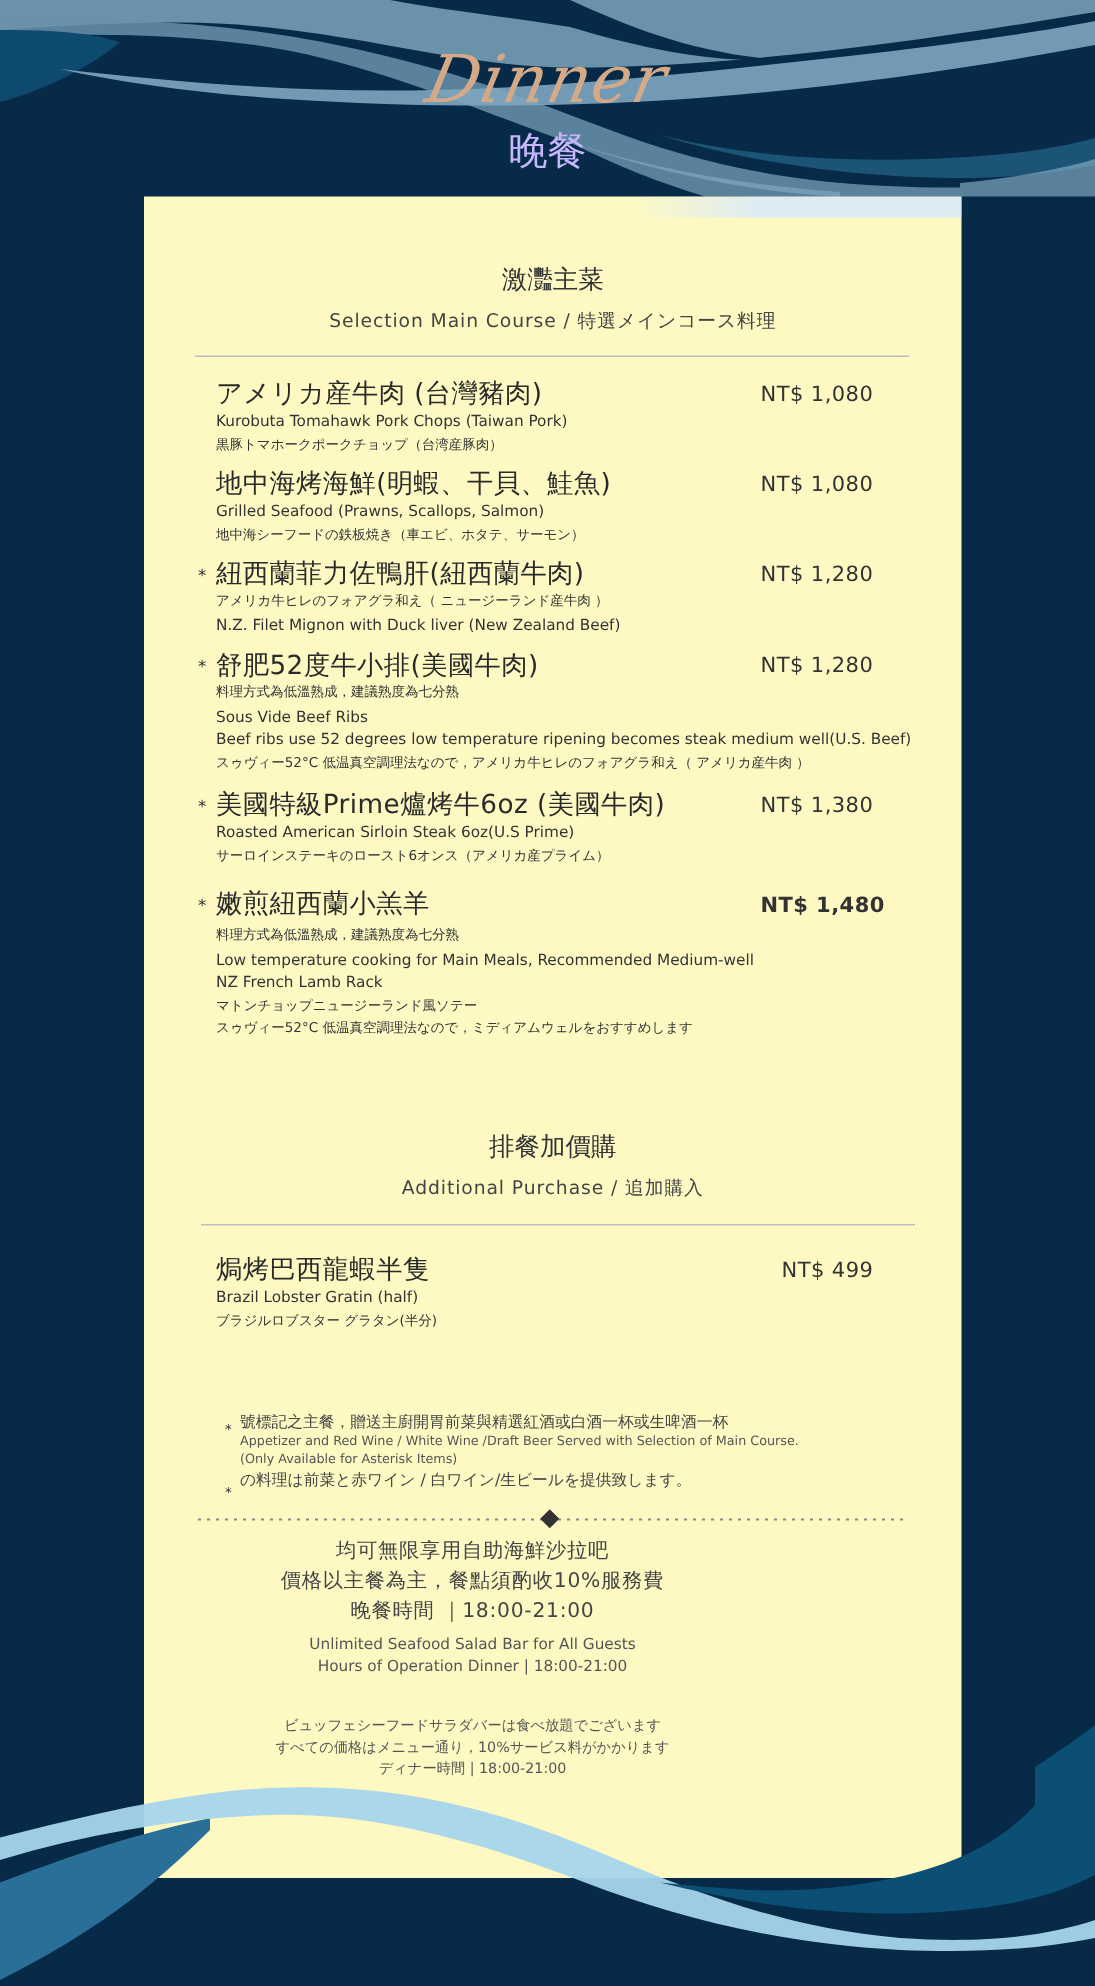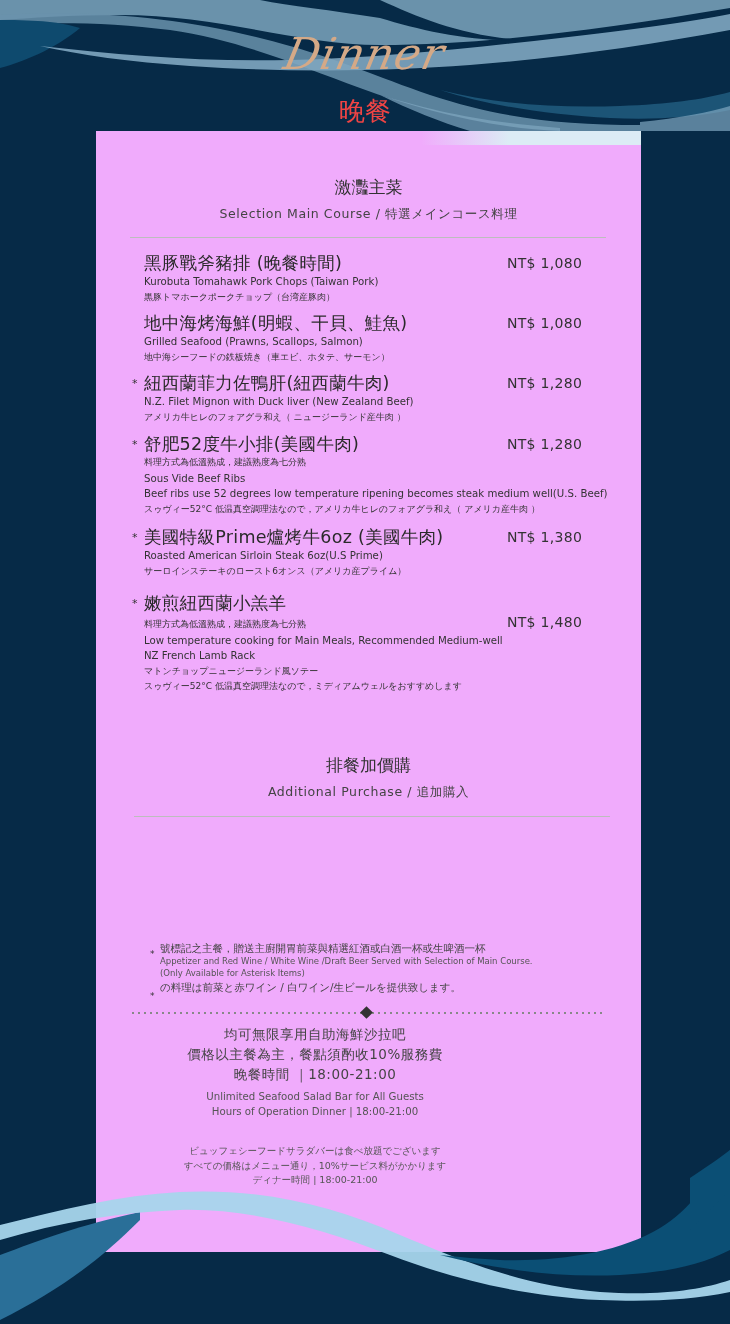--- a/index.html
+++ b/index.html
@@ -19,26 +19,26 @@
     font-family: "DejaVu Serif", "Liberation Serif", serif;
     font-style: italic;
     font-size: 44px;
     color: #d4a987;
     letter-spacing: 1px;
     line-height: 48px;
     transform: skewX(-12deg);
     display: inline-block;
   }
   .cn-title {
-    font-size: 26px; color: #ef4444; line-height: 34px; margin-top: 16px;
+    font-size: 26px; color: #c4b5fd; line-height: 34px; margin-top: 6px;
     font-weight: 300;
   }
   .card {
     position: absolute; left: 96px; top: 131px; width: 545px; height: 1121px;
-    background: #f0abfc; z-index: 1; overflow: hidden;
+    background: #fef9c3; z-index: 1; overflow: hidden;
   }
   .card-top-tint {
     position: absolute; right: 0; top: 0; width: 220px; height: 14px;
     background: linear-gradient(90deg, rgba(220,236,245,0) 0%, #dcecf5 40%, #dcecf5 100%);
   }
   .section-head { position: absolute; left: 0; width: 545px; text-align: center; }
   .section-cn { font-size: 17px; color: #333; line-height: 22px; }
   .section-en { font-size: 12.5px; color: #444; letter-spacing: 0.6px; margin-top: 8px; line-height: 16px; }
   .divider { position: absolute; height: 1px; background: #bdbdbd; }
   .item { position: absolute; left: 48px; width: 470px; }
@@ -92,39 +92,39 @@
 <div class="card">
   <div class="card-top-tint"></div>
 
   <div class="section-head" style="top:45px;">
     <div class="section-cn">激灩主菜</div>
     <div class="section-en">Selection Main Course / 特選メインコース料理</div>
   </div>
   <div class="divider" style="left:34px; width:476px; top:106px;"></div>
 
   <div class="item" style="top:121px;">
-    <div class="name">黑豚戰斧豬排 (晚餐時間)</div>
+    <div class="name">アメリカ産牛肉 (台灣豬肉)</div>
     <div class="price" style="top:3px;">NT$ 1,080</div>
     <div class="line">Kurobuta Tomahawk Pork Chops (Taiwan Pork)</div>
     <div class="line jp">黒豚トマホークポークチョップ（台湾産豚肉）</div>
   </div>
 
   <div class="item" style="top:181px;">
     <div class="name">地中海烤海鮮(明蝦、干貝、鮭魚)</div>
     <div class="price" style="top:3px;">NT$ 1,080</div>
     <div class="line">Grilled Seafood (Prawns, Scallops, Salmon)</div>
     <div class="line jp">地中海シーフードの鉄板焼き（車エビ、ホタテ、サーモン）</div>
   </div>
 
   <div class="item" style="top:241px;">
     <span class="star">*</span>
     <div class="name">紐西蘭菲力佐鴨肝(紐西蘭牛肉)</div>
     <div class="price" style="top:3px;">NT$ 1,280</div>
+    <div class="line jp">アメリカ牛ヒレのフォアグラ和え（ ニュージーランド産牛肉 ）</div>
     <div class="line">N.Z. Filet Mignon with Duck liver (New Zealand Beef)</div>
-    <div class="line jp">アメリカ牛ヒレのフォアグラ和え（ ニュージーランド産牛肉 ）</div>
   </div>
 
   <div class="item" style="top:302px;">
     <span class="star">*</span>
     <div class="name">舒肥52度牛小排(美國牛肉)</div>
     <div class="price" style="top:3px;">NT$ 1,280</div>
     <div class="line jp">料理方式為低溫熟成，建議熟度為七分熟</div>
     <div class="line">Sous Vide Beef Ribs</div>
     <div class="line">Beef ribs use 52 degrees low temperature ripening becomes steak medium well(U.S. Beef)</div>
     <div class="line jp">スゥヴィー52°C 低温真空調理法なので，アメリカ牛ヒレのフォアグラ和え（ アメリカ産牛肉 ）</div>
@@ -134,34 +134,40 @@
     <span class="star">*</span>
     <div class="name">美國特級Prime爐烤牛6oz (美國牛肉)</div>
     <div class="price" style="top:3px;">NT$ 1,380</div>
     <div class="line">Roasted American Sirloin Steak 6oz(U.S Prime)</div>
     <div class="line jp">サーロインステーキのロースト6オンス（アメリカ産プライム）</div>
   </div>
 
   <div class="item" style="top:461px;">
     <span class="star">*</span>
     <div class="name" style="margin-bottom:3px;">嫩煎紐西蘭小羔羊</div>
-    <div class="price" style="top:22px;">NT$ 1,480</div>
+    <div class="price" style="top:4px;font-weight:bold;">NT$ 1,480</div>
     <div class="line jp">料理方式為低溫熟成，建議熟度為七分熟</div>
     <div class="line">Low temperature cooking for Main Meals, Recommended Medium-well</div>
     <div class="line">NZ French Lamb Rack</div>
     <div class="line jp">マトンチョップニュージーランド風ソテー</div>
     <div class="line jp">スゥヴィー52°C 低温真空調理法なので，ミディアムウェルをおすすめします</div>
   </div>
 
   <div class="section-head" style="top:623px;">
     <div class="section-cn">排餐加價購</div>
     <div class="section-en">Additional Purchase / 追加購入</div>
   </div>
   <div class="divider" style="left:38px; width:476px; top:685px;"></div>
 
+  <div class="item" style="top:705px;">
+    <div class="name">焗烤巴西龍蝦半隻</div>
+    <div class="price" style="top:3px; left:377px;">NT$ 499</div>
+    <div class="line">Brazil Lobster Gratin (half)</div>
+    <div class="line jp">ブラジルロブスター グラタン(半分)</div>
+  </div>
 
   <div class="notes">
     <span class="nstar" style="top:8px;">*</span>
     <div class="n-cn">號標記之主餐，贈送主廚開胃前菜與精選紅酒或白酒一杯或生啤酒一杯</div>
     <div class="n-en">Appetizer and Red Wine / White Wine /Draft Beer Served with Selection of Main Course.</div>
     <div class="n-en">(Only Available for Asterisk Items)</div>
     <span class="nstar" style="top:50px;">*</span>
     <div class="n-jp">の料理は前菜と赤ワイン / 白ワイン/生ビールを提供致します。</div>
   </div>
 

